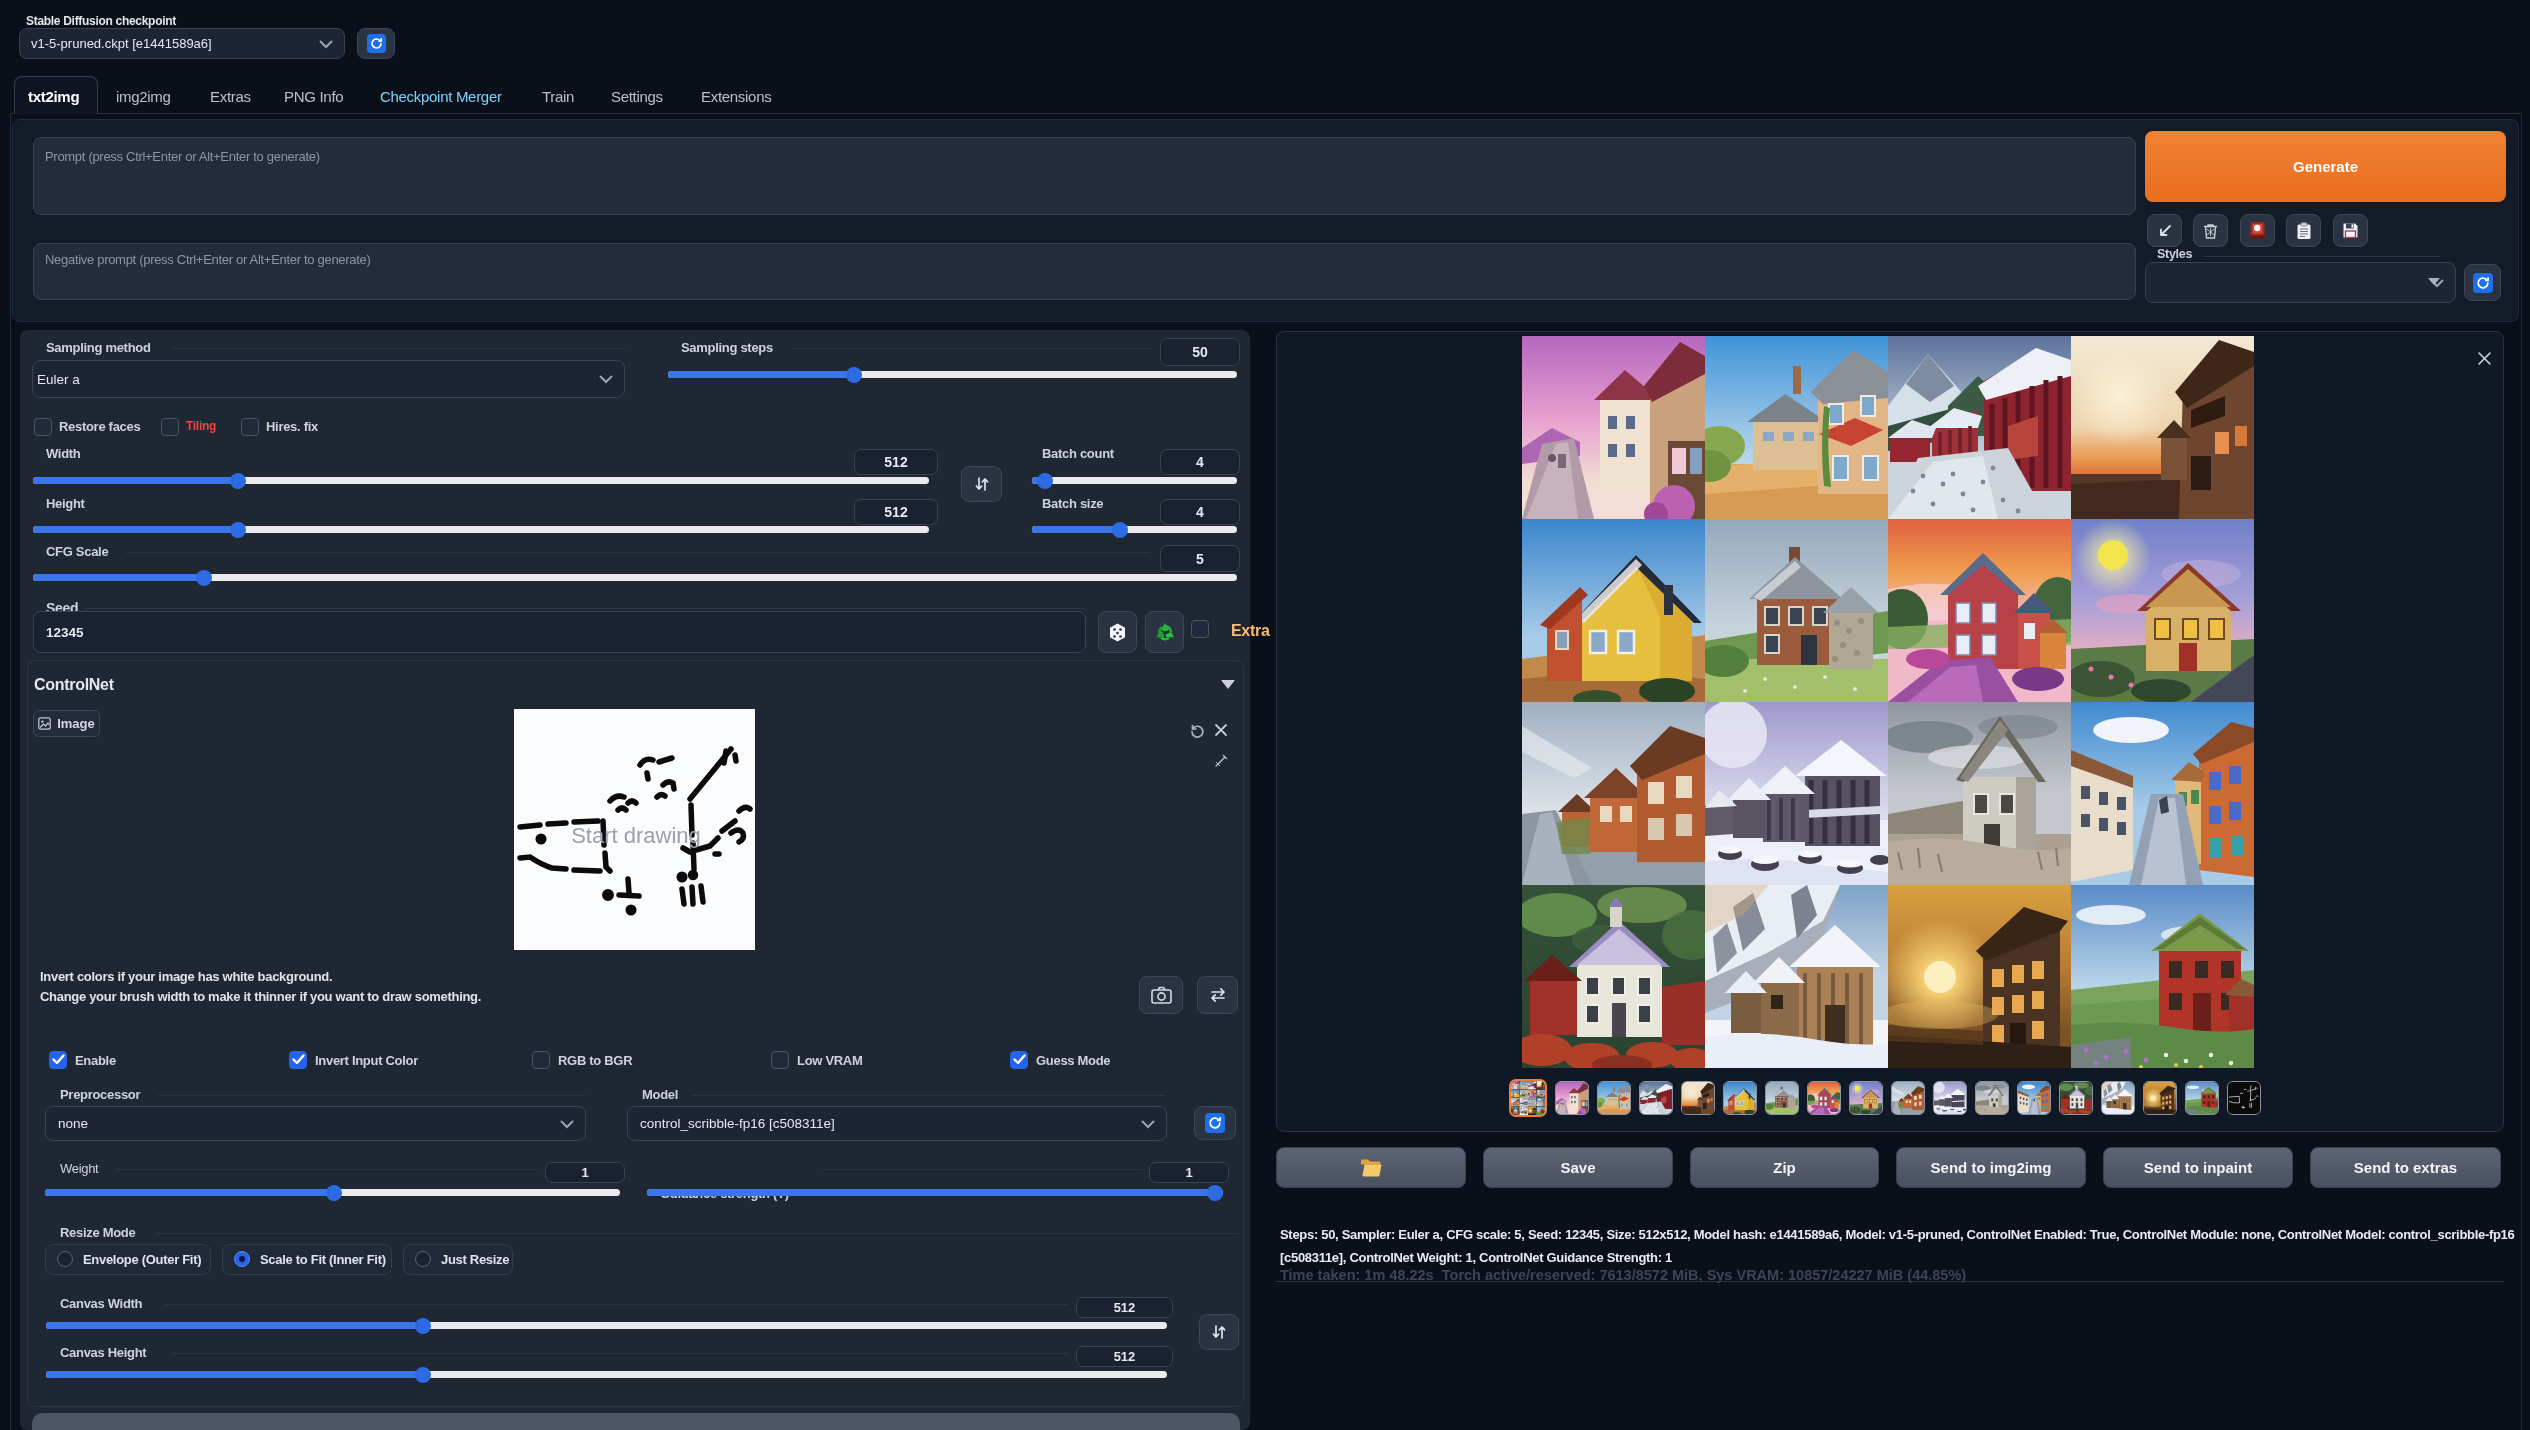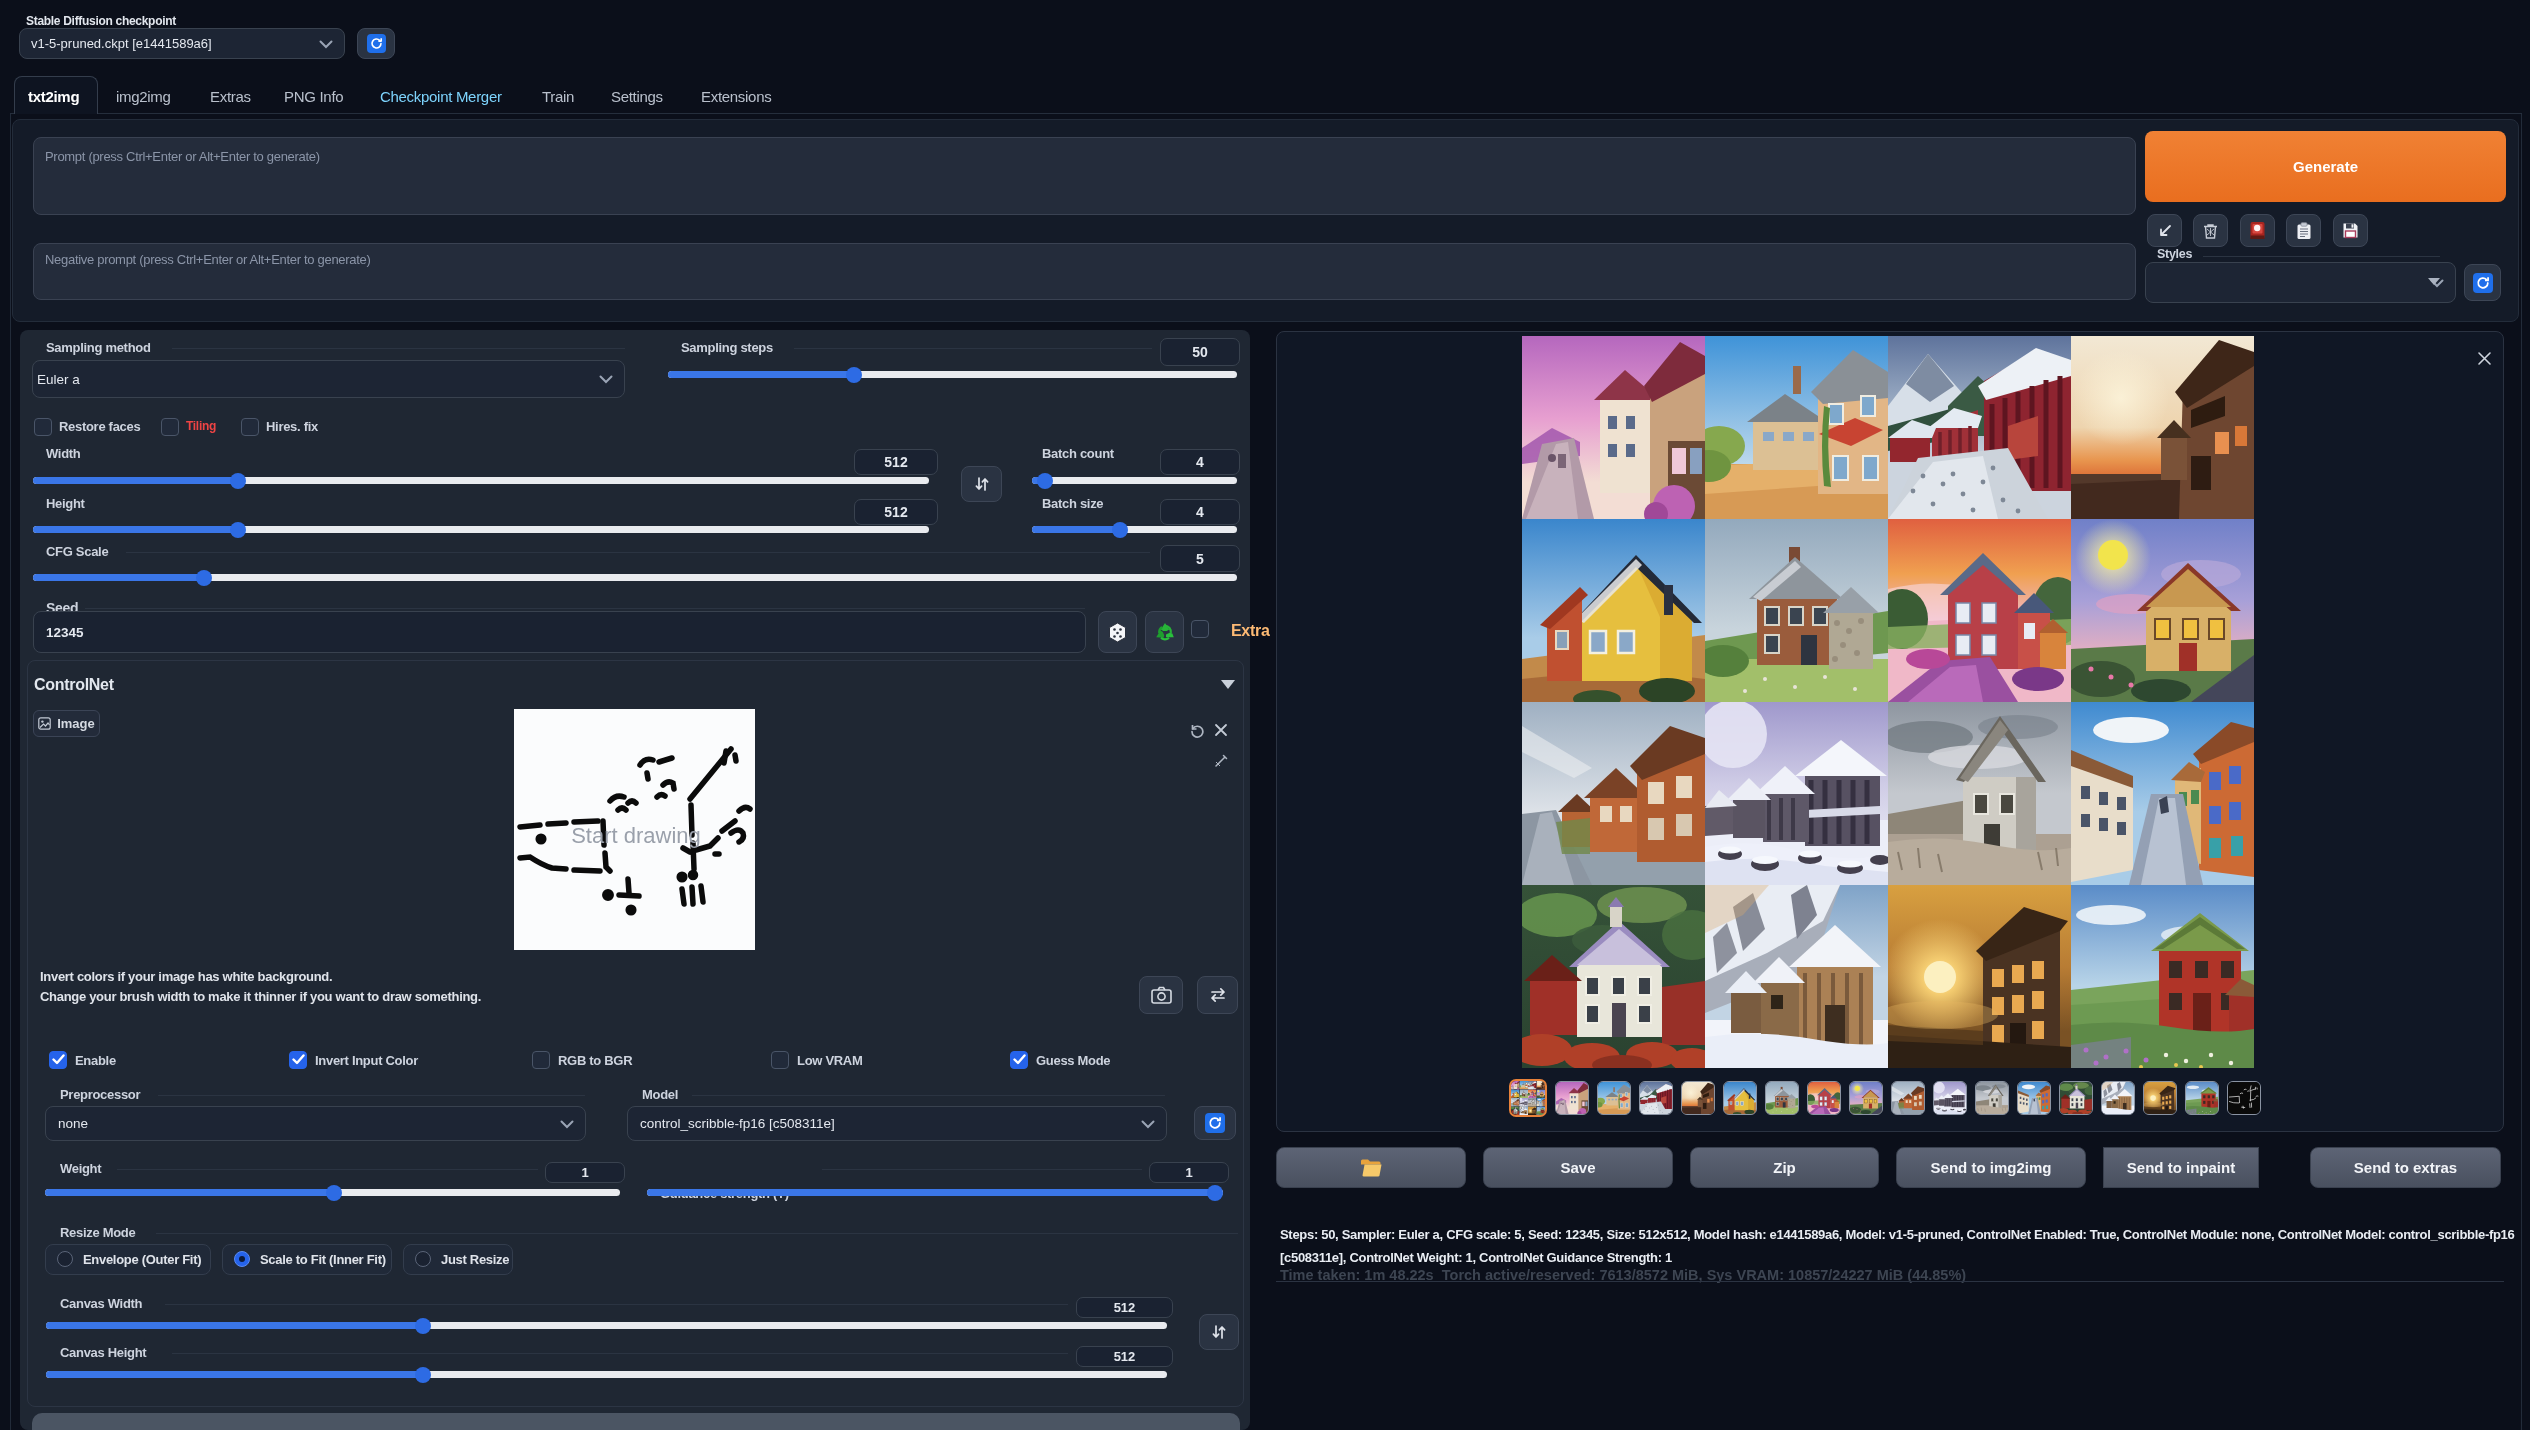--- a/index.html
+++ b/index.html
@@ -271,21 +271,21 @@
         <path d="M1.5 1.5 L7 7 L12.5 1.5" stroke="#9aa4b5" stroke-width="2" fill="none" stroke-linecap="round"></path>
       </svg></div>
 <div class="abs" style="left:1194px;top:1106px;width:42px;height:34px;background:#2a3342;border:1px solid #3d4656;border-radius:8px;display:flex;align-items:center;justify-content:center">
       <div style="width:20px;height:20px;background:#1f6feb;border-radius:4px;display:flex;align-items:center;justify-content:center">
         <svg width="14" height="14" viewBox="0 0 16 16">
           <path d="M13.5 8a5.5 5.5 0 1 1-1.6-3.9" stroke="#fff" stroke-width="2" fill="none" stroke-linecap="round"></path>
           <path d="M13.8 1.5 L13.8 5 L10.3 5" fill="none" stroke="#fff" stroke-width="2" stroke-linejoin="round"></path>
         </svg>
       </div>
     </div>
-<div class="abs" style="left:60px;top:1161px;font-size:13px;color:#cdd3de;font-weight:700;white-space:nowrap;letter-spacing:-0.3px;">Weight</div>
+<div class="abs" style="left:60px;top:1161px;font-size:13px;color:#cdd3de;font-weight:400;white-space:nowrap;letter-spacing:-0.3px;">Weight</div>
 <div class="abs" style="left:117px;top:1169px;width:421px;height:1px;background:#2b3442"></div>
 <div class="abs" style="left:545px;top:1162px;width:80px;height:21px;background:#1a2231;border:1px solid #39424f;border-radius:7px;color:#e4e8ef;font-size:13px;display:flex;align-items:center;justify-content:center;font-weight:600">1</div>
 <div class="abs" style="left:45px;top:1189px;width:575px;height:7px;border-radius:4px;background:#e9ebef"></div>
 <div class="abs" style="left:45px;top:1189px;width:289px;height:7px;border-radius:4px;background:#3a76e8"></div>
 <div class="abs" style="left:326px;top:1185px;width:16px;height:16px;border-radius:50%;background:#2d6be4"></div>
 <div class="abs" style="left:660px;top:1161px;font-size:13px;color:#cdd3de;font-weight:600;white-space:nowrap;letter-spacing:-0.3px;margin-top:25px;">Guidance strength (T)</div>
 <div class="abs" style="left:822px;top:1169px;width:320px;height:1px;background:#2b3442"></div>
 <div class="abs" style="left:1149px;top:1162px;width:80px;height:21px;background:#1a2231;border:1px solid #39424f;border-radius:7px;color:#e4e8ef;font-size:13px;display:flex;align-items:center;justify-content:center;font-weight:600">1</div>
 <div class="abs" style="left:647px;top:1189px;width:576px;height:7px;border-radius:4px;background:#e9ebef"></div>
 <div class="abs" style="left:647px;top:1189px;width:568px;height:7px;border-radius:4px;background:#3a76e8"></div>
@@ -953,17 +953,17 @@
       </svg></div>
 <div class="abs" style="left:1276px;top:1147px;width:190px;height:41px;background:linear-gradient(#5d6475,#49505f);border:1px solid #3a414f;border-radius:8px;display:flex;align-items:center;justify-content:center;color:#f2f4f8;font-weight:700;font-size:15px">
       <svg width="22" height="19" viewBox="0 0 22 19">
         <path d="M1 3 Q1 1.5 2.5 1.5 H8 L10 3.5 H19 Q20.5 3.5 20.5 5 V6.5 H1 Z" fill="#e8a33c"></path>
         <path d="M2.5 17.5 L4.5 6.5 H21.5 L19.5 17.5 Q19.3 18.5 18 18.5 H3.8 Q2.6 18.5 2.5 17.5 Z" fill="#f6c96a"></path>
       </svg>
     </div>
 <div class="abs" style="left:1483px;top:1147px;width:190px;height:41px;background:linear-gradient(#5d6475,#49505f);border:1px solid #3a414f;border-radius:8px;display:flex;align-items:center;justify-content:center;color:#f2f4f8;font-weight:700;font-size:15px">Save</div>
 <div class="abs" style="left:1690px;top:1147px;width:189px;height:41px;background:linear-gradient(#5d6475,#49505f);border:1px solid #3a414f;border-radius:8px;display:flex;align-items:center;justify-content:center;color:#f2f4f8;font-weight:700;font-size:15px">Zip</div>
 <div class="abs" style="left:1896px;top:1147px;width:190px;height:41px;background:linear-gradient(#5d6475,#49505f);border:1px solid #3a414f;border-radius:8px;display:flex;align-items:center;justify-content:center;color:#f2f4f8;font-weight:700;font-size:15px">Send to img2img</div>
-<div class="abs" style="left:2103px;top:1147px;width:156px;height:41px;background:linear-gradient(#5d6475,#49505f);border:1px solid #3a414f;border-radius:0;display:flex;align-items:center;justify-content:center;color:#f2f4f8;font-weight:700;font-size:15px">Send to inpaint</div>
+<div class="abs" style="left:2103px;top:1147px;width:190px;height:41px;background:linear-gradient(#5d6475,#49505f);border:1px solid #3a414f;border-radius:8px;display:flex;align-items:center;justify-content:center;color:#f2f4f8;font-weight:700;font-size:15px">Send to inpaint</div>
 <div class="abs" style="left:2310px;top:1147px;width:191px;height:41px;background:linear-gradient(#5d6475,#49505f);border:1px solid #3a414f;border-radius:8px;display:flex;align-items:center;justify-content:center;color:#f2f4f8;font-weight:700;font-size:15px">Send to extras</div>
 <div class="abs" style="left:1280px;top:1223px;width:1245px;font-size:13px;letter-spacing:-0.3px;line-height:23px;color:#e9edf3;font-weight:600;white-space:nowrap">Steps: 50, Sampler: Euler a, CFG scale: 5, Seed: 12345, Size: 512x512, Model hash: e1441589a6, Model: v1-5-pruned, ControlNet Enabled: True, ControlNet Module: none, ControlNet Model: control_scribble-fp16<br>[c508311e], ControlNet Weight: 1, ControlNet Guidance Strength: 1</div>
 <div class="abs" style="left:1280px;top:1267px;width:1245px;font-size:14.5px;color:#3d4552;font-weight:600;white-space:nowrap">Time taken: 1m 48.22s&nbsp;&nbsp;Torch active/reserved: 7613/8572 MiB, Sys VRAM: 10857/24227 MiB (44.85%)</div>
 <div class="abs" style="left:1276px;top:1281px;width:1228px;height:1px;background:#2b3342"></div>
 </div>
 </body></html>

